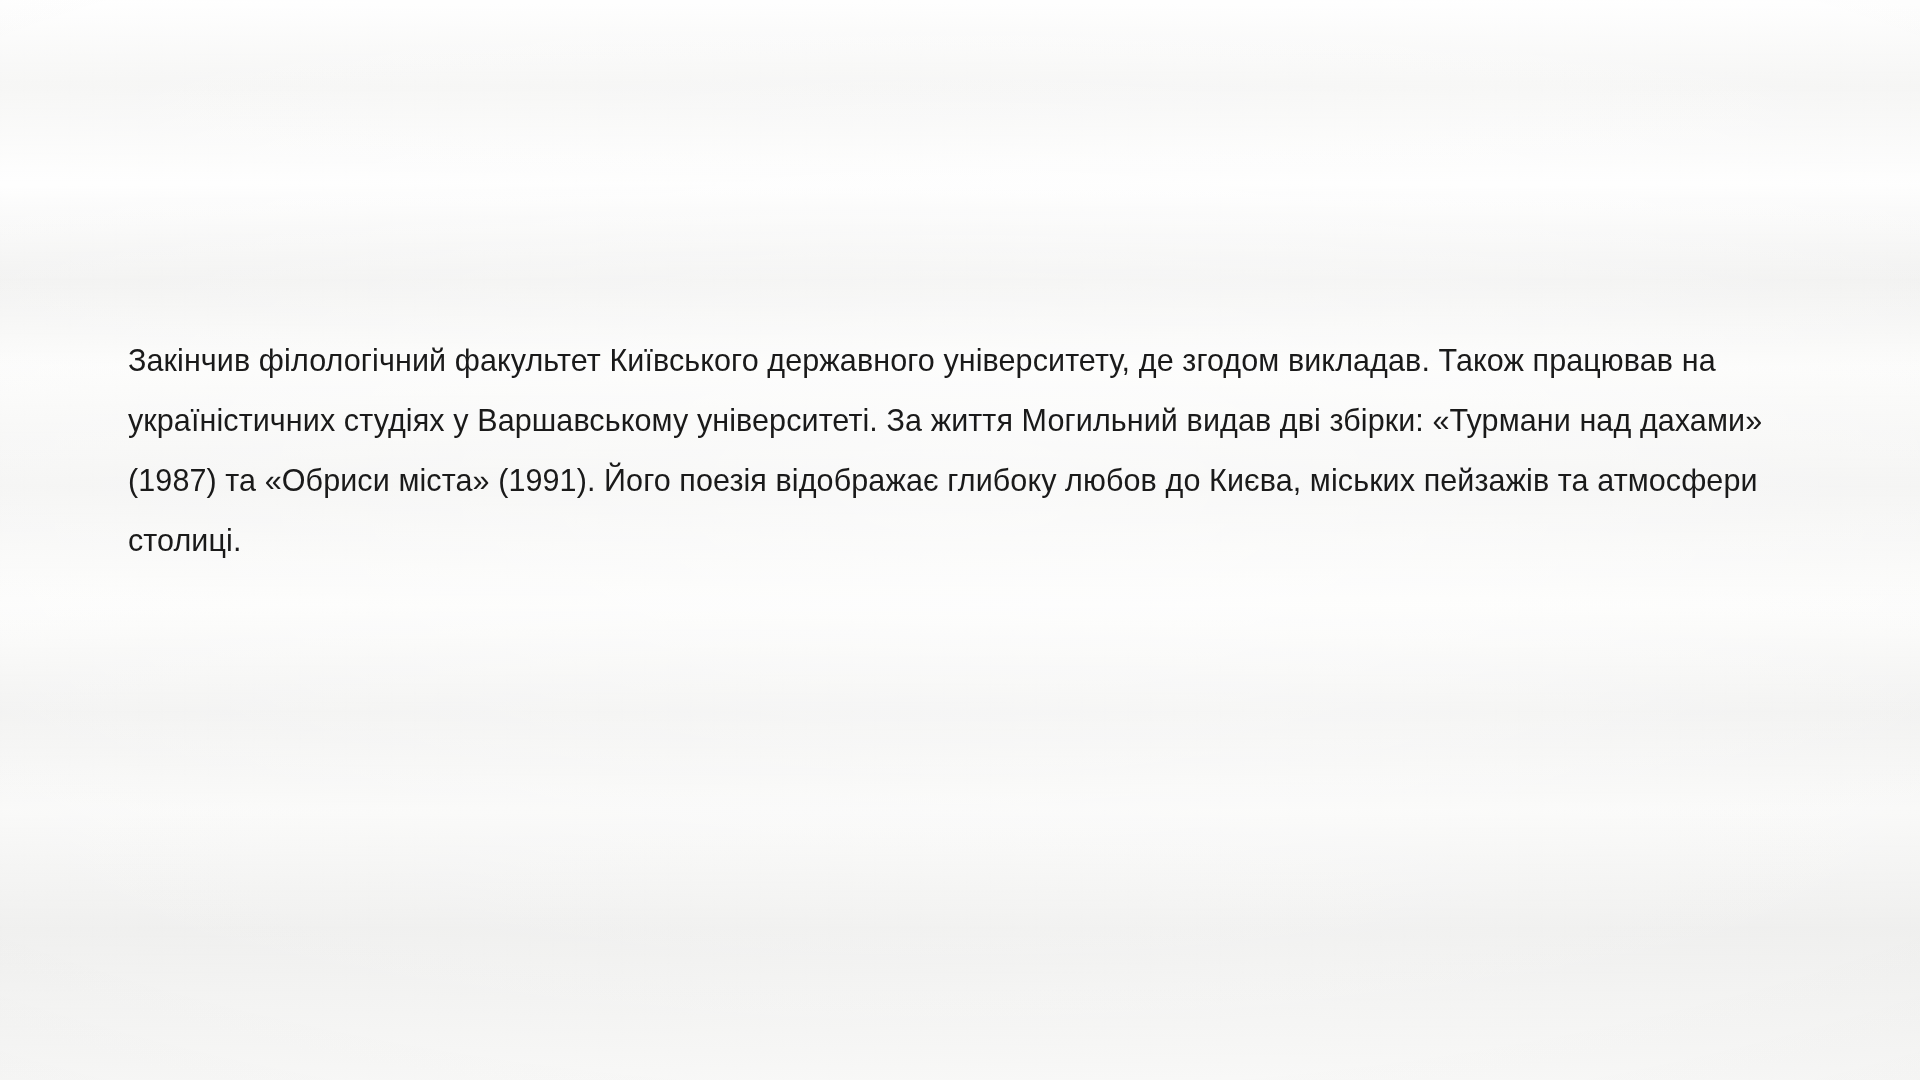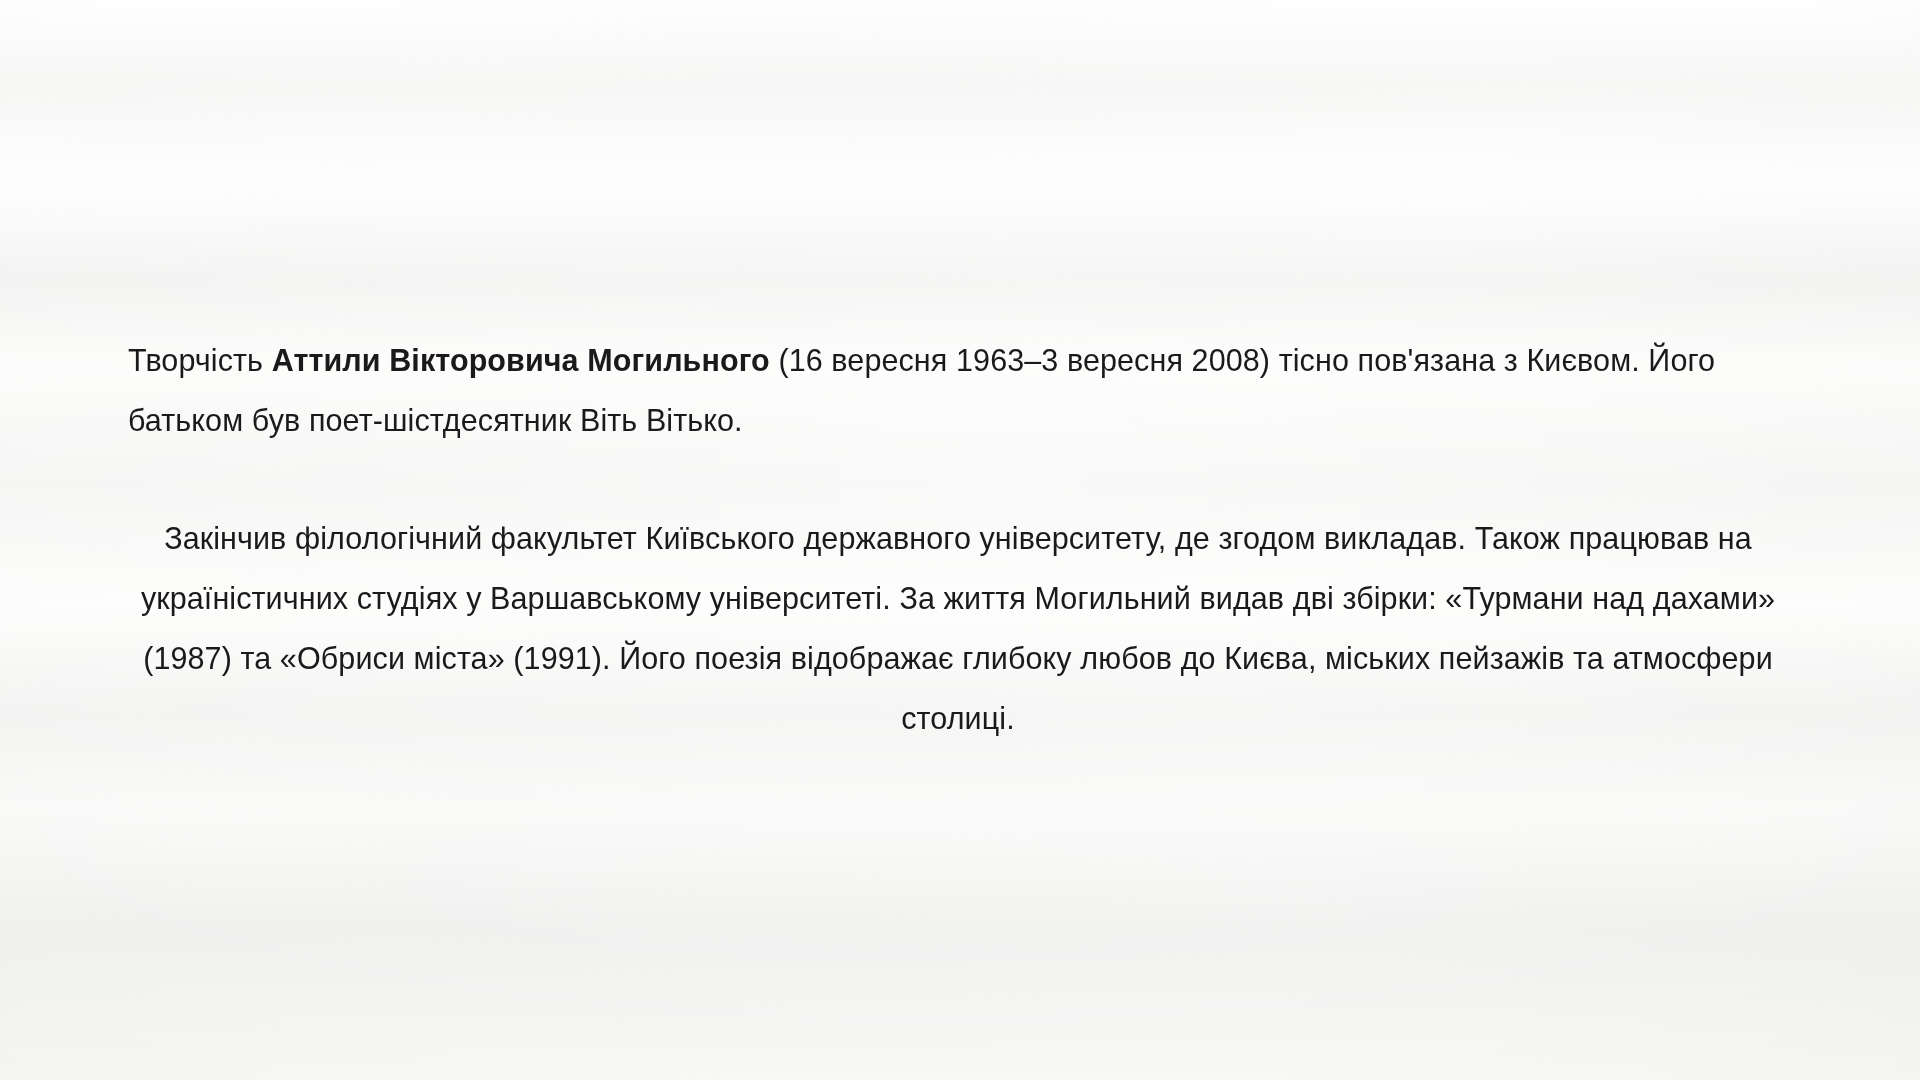--- a/index.html
+++ b/index.html
@@ -83,15 +83,14 @@
     font-weight: 700;
   }
 </style>
 </head>
 <body style="background-color: rgb(243, 243, 241);">
 
 <div class="page-bg"></div>
 <div class="page-vignette"></div>
 
 <main class="content">
-  <p class="paragraph" style="color: rgb(26, 26, 26);"><span>Творчість </span><b>Аттили Вікторовича Могильного</b><span> (16 вересня 1963–3 вересня 2008) тісно пов'язана з Києвом. Його батьком був поет-шістдесятник Віть Вітько.</span></p>
   <p class="paragraph" style="color: rgb(26, 26, 26);"><span>Закінчив філологічний факультет Київського державного університету, де згодом викладав. Також працював на україністичних студіях у Варшавському університеті. За життя Могильний видав дві збірки: «Турмани над дахами» (1987) та «Обриси міста» (1991). Його поезія відображає глибоку любов до Києва, міських пейзажів та атмосфери столиці.</span></p>
 </main>
 
 </body></html>

